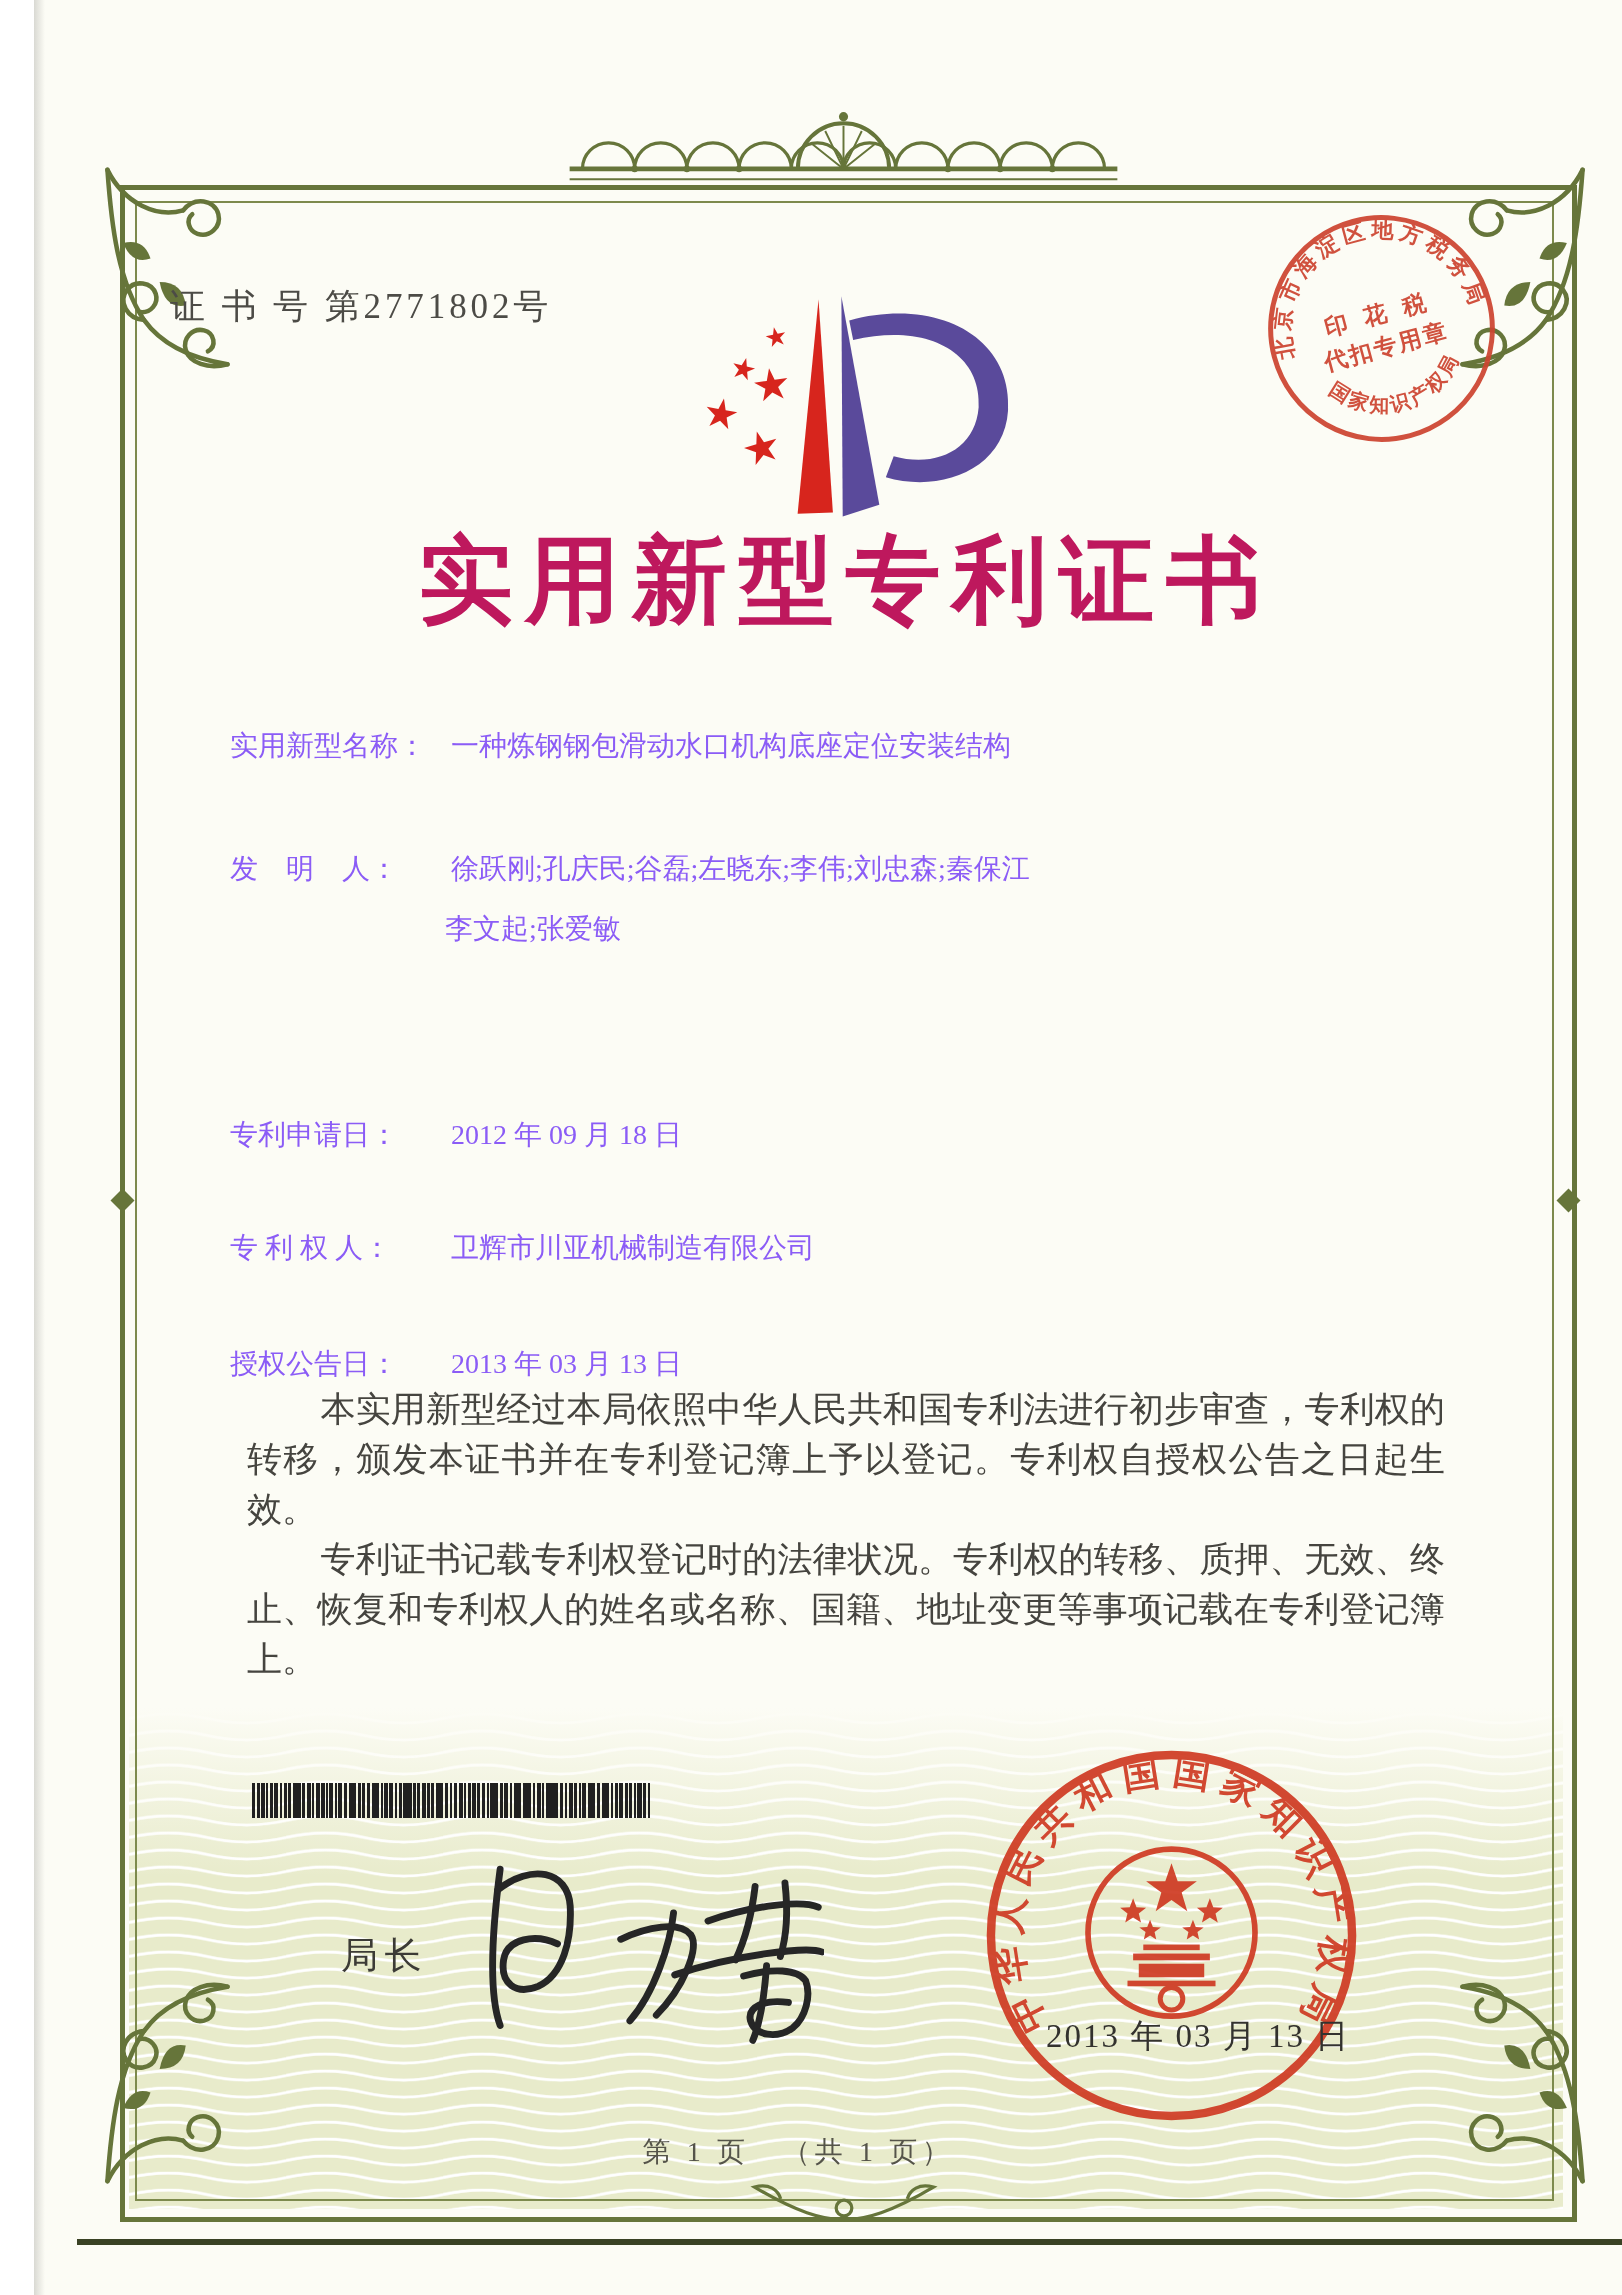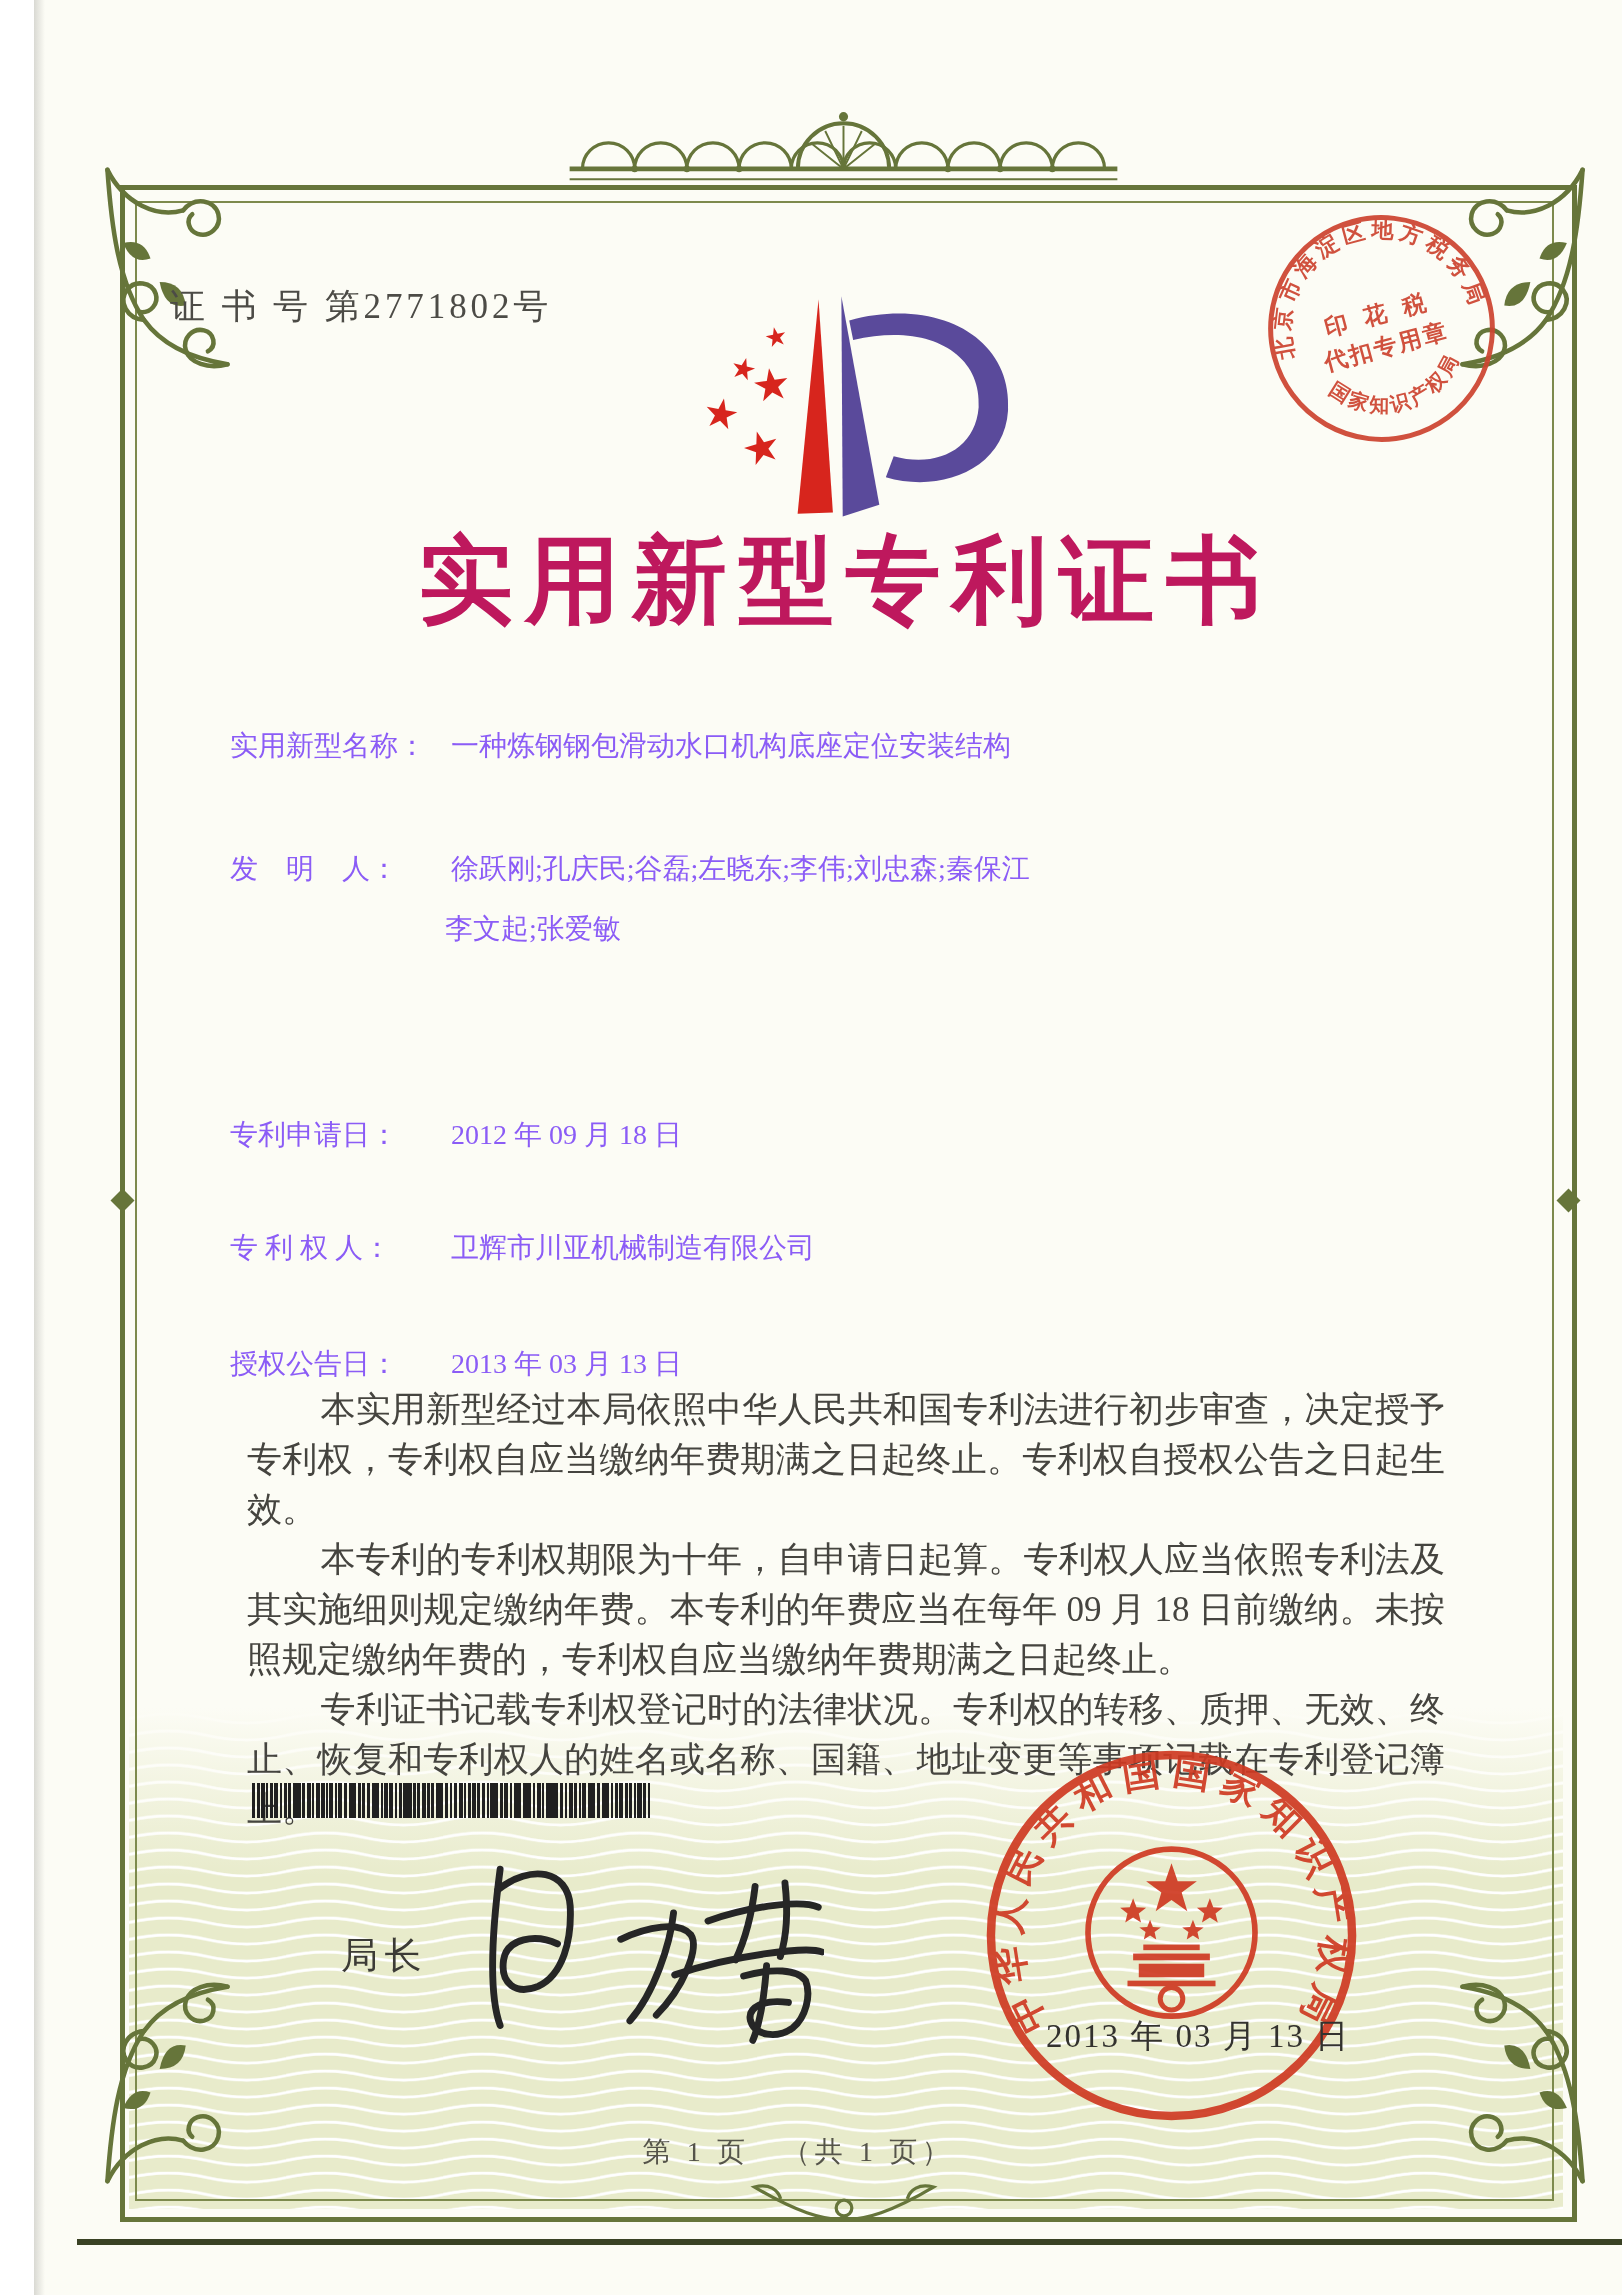--- a/index.html
+++ b/index.html
@@ -219,22 +219,21 @@
     <span class="lbl">专利申请日：</span><span>2012 年 09 月 18 日</span>
   </div>
   <div class="row r-patentee">
     <span class="lbl">专 利 权 人：</span><span>卫辉市川亚机械制造有限公司</span>
   </div>
   <div class="row r-grant">
     <span class="lbl">授权公告日：</span><span>2013 年 03 月 13 日</span>
   </div>
 
   <div class="body-text">
-    <p>本实用新型经过本局依照中华人民共和国专利法进行初步审查，决定授予专利权，专利权自应当缴纳年费期满之日起终止。专利权自授权公告之日起生效。</p>
-    <p>本专利的专利权期限为十年，自申请日起算。专利权人应当依照专利法及其实施细则规定缴纳年费。本专利的年费应当在每年 09 月 18 日前缴纳。未按照规定缴纳年费的，专利权自应当缴纳年费期满之日起终止。</p>
+    <p>本实用新型经过本局依照中华人民共和国专利法进行初步审查，专利权的转移，颁发本证书并在专利登记簿上予以登记。专利权自授权公告之日起生效。</p>
     <p>专利证书记载专利权登记时的法律状况。专利权的转移、质押、无效、终止、恢复和专利权人的姓名或名称、国籍、地址变更等事项记载在专利登记簿上。</p>
   </div>
 
   <div class="barcode"></div>
 
   <div class="director">局长</div>
   <span class="signature-name-hidden">田力普</span>
   <svg class="signature" viewBox="0 0 660 360">
     <g fill="none" stroke="#262626" stroke-width="12" stroke-linecap="round">
       <path d="M96 28 C 84 120 74 240 96 300"></path>

